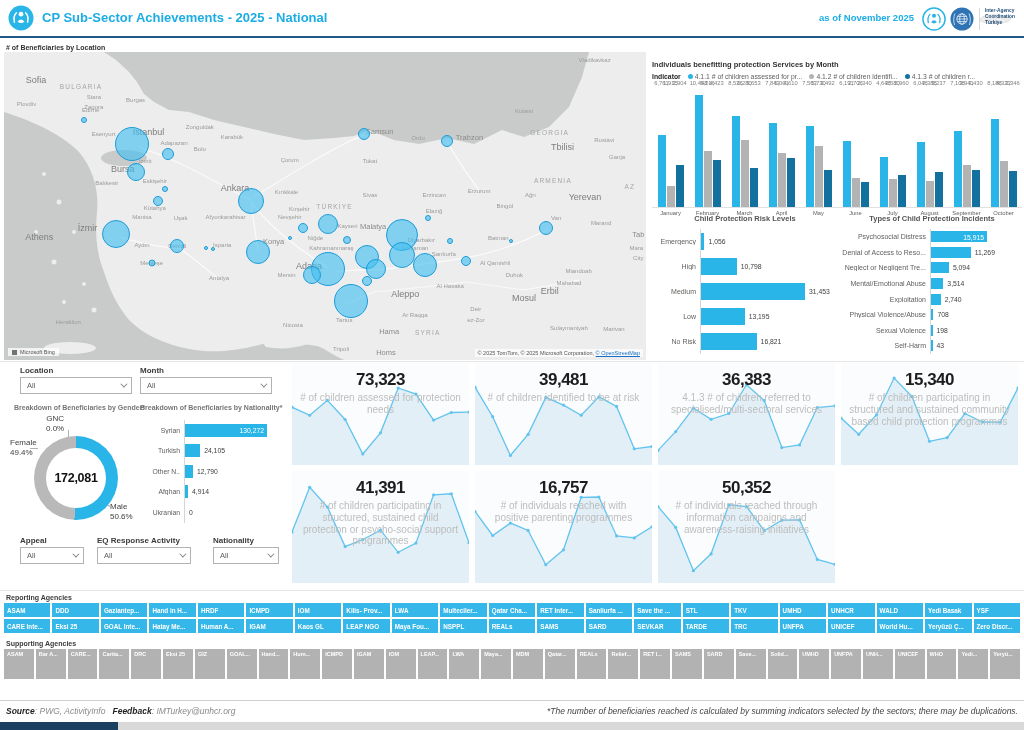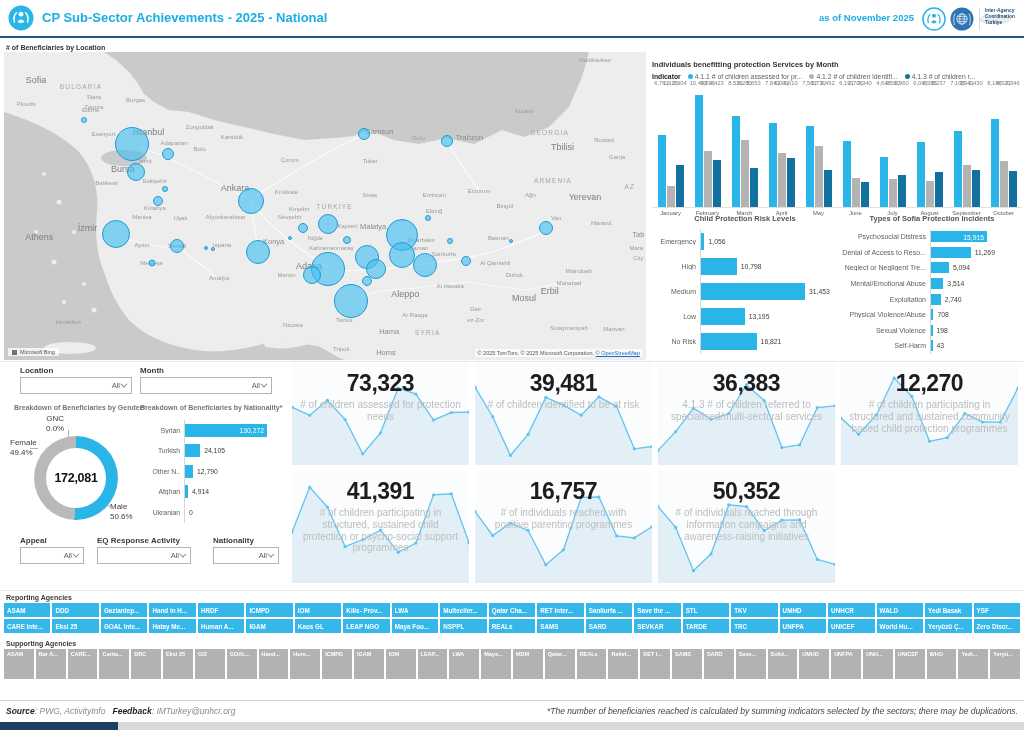--- a/index.html
+++ b/index.html
@@ -54,42 +54,42 @@
   .hpanel .htitle { text-align:center; font-size:7.5px; font-weight:bold; color:#555; margin-bottom:6px; }
   .hrow { display:flex; align-items:center; }
   .hlabel { text-align:right; font-size:7px; color:#605e5c; padding-right:4px; white-space:nowrap; overflow:hidden; }
   .htrack { border-left:1px solid #d6d6d6; display:flex; align-items:center; position:relative; flex:1; }
   .hbar { background:#29b5e8; position:relative; }
   .hval { font-size:6.8px; color:#404040; margin-left:4px; white-space:nowrap; }
   .hval-in { position:absolute; right:3px; top:50%; transform:translateY(-50%); color:#fff; font-size:6.8px; }
 
   
   .flt-label { position:absolute; font-size:8px; font-weight:bold; color:#3b3b3b; }
-  .dropdown { position:absolute; height:17px; border:1px solid #b3b3b3; background:#fff; display:flex; align-items:center; justify-content:flex-end; padding:0 6px; font-size:7.5px; color:#605e5c; cursor:pointer; }
+  .dropdown { position:absolute; height:17px; border:1px solid #b3b3b3; background:#fff; display:flex; align-items:center; justify-content:space-between; padding:0 6px; font-size:7.5px; color:#605e5c; cursor:pointer; }
   .chev { width:5px; height:5px; border-right:1px solid #808080; border-bottom:1px solid #808080; transform:rotate(45deg) translateY(-2px); }
 
   
   #gender-title { position:absolute; left:14px; top:404px; font-size:7px; font-weight:bold; color:#767676; }
   #donut-wrap { position:absolute; left:10px; top:414px; width:130px; height:124px; }
   #donut { position:absolute; left:24px; top:22px; width:84px; height:84px; border-radius:50%; }
   #donut-hole { position:absolute; left:12px; top:12px; width:60px; height:60px; border-radius:50%; background:#fff; display:flex; align-items:center; justify-content:center; }
   #donut-total { font-size:12.5px; font-weight:bold; color:#111; letter-spacing:-0.3px;text-align:center; }
   .donut-lbl { position:absolute; font-size:8px; color:#404040; line-height:1.2; }
   .leader { position:absolute; background:#b0b0b0; }
 
   
   #nat-title { position:absolute; left:140px; top:404px; font-size:7px; font-weight:bold; color:#767676; }
   #nat-chart { position:absolute; left:142px; top:420px; width:143px; height:104px; }
   #nat-chart .hlabel { width:42px; font-size:6.8px; }
   #nat-chart .hrow { height:20.5px; }
   #nat-chart .hbar { height:13px; }
 
   
   .kpi-card { position:absolute; width:177px; background:#fafcfd; overflow:hidden; }
-  .kpi-num { position:relative; text-align:center; font-size:23px; font-weight:bold; color:#1d1d1d; letter-spacing:-0.5px; margin-top:7px; z-index:2; }
+  .kpi-num { position:relative; text-align:center; font-size:17px; font-weight:bold; color:#1d1d1d; letter-spacing:-0.5px; margin-top:7px; z-index:2; }
   .kpi-cap { position:relative; text-align:center; font-size:10px; color:#bdbdbd; line-height:1.18; padding:2px 8px 0 8px; z-index:2; }
   .kpi-spark { position:absolute; left:0; top:0; width:100%; height:100%; z-index:1; }
 
   
   .divider { position:absolute; left:0; width:1024px; height:1px; background:#e6e6e6; }
   .ag-label { position:absolute; left:6px; font-size:7px; font-weight:bold; color:#3b3b3b; }
   .ag-grid { position:absolute; left:4px; width:1016px; display:grid; gap:2px; }
   .ag-cell { background:#35b7e9; color:#fff; font-size:6.3px; font-weight:bold; padding:4px 2px 3px 3px; white-space:nowrap; overflow:hidden; }
   .ag-cell.gray { background:#b2b2b2; font-size:5.5px; padding-top:2px; height:30px; }
 
@@ -556,21 +556,21 @@
           <div class="hlabel" style="width: 48px;">No Risk</div>
           <div class="htrack" style="height: 100%;">
             <div class="hbar" style="width: 55.619px; height: 17px;"></div>
             <span class="hval">16,821</span>
           </div>
         </div>
       </div>
   </div>
 
   <div id="incidents-panel" class="hpanel">
-    <div class="htitle">Types of Sofia Protection Incidents</div>
+    <div class="htitle">Types of Child Protection Incidents</div>
     <div id="incidents-chart">
         <div class="hrow" style="height: 15.6px;">
           <div class="hlabel" style="width: 88px;">Psychosocial Distress</div>
           <div class="htrack" style="height: 100%;">
             <div class="hbar" style="width: 56px; height: 11px;">
               <span class="hval-in">15,915</span>
             </div>
           </div>
         </div>
         <div class="hrow" style="height: 15.6px;">
@@ -785,21 +785,21 @@
           <circle cx="35.4" cy="52.0" r="1.6" fill="#62c4ee"></circle>
           <circle cx="53.1" cy="15.0" r="1.6" fill="#62c4ee"></circle>
           <circle cx="70.8" cy="33.3" r="1.6" fill="#62c4ee"></circle>
           <circle cx="88.5" cy="78.3" r="1.6" fill="#62c4ee"></circle>
           <circle cx="106.2" cy="74.6" r="1.6" fill="#62c4ee"></circle>
           <circle cx="123.9" cy="50.5" r="1.6" fill="#62c4ee"></circle>
           <circle cx="141.6" cy="59.0" r="1.6" fill="#62c4ee"></circle>
           <circle cx="159.3" cy="59.1" r="1.6" fill="#62c4ee"></circle>
           <circle cx="177.0" cy="25.0" r="1.6" fill="#62c4ee"></circle>
         </svg>
-        <div class="kpi-num">12,270</div>
+        <div class="kpi-num">15,340</div>
         <div class="kpi-cap"># of children participating in structured and sustained community based child protection programmes</div>
       </div>
       <div class="kpi-card" style="left: 292px; top: 471px; width: 177px; height: 112px;">
         <svg class="kpi-spark" viewBox="0 0 177 112" preserveAspectRatio="none">
           <path d="M0,112 L0.0,61.1 L17.7,16.3 L35.4,36.0 L53.1,75.6 L70.8,68.5 L88.5,59.2 L106.2,81.3 L123.9,72.1 L141.6,23.8 L159.3,22.8 L177.0,71.7 L177,112 Z" fill="#e3eff7"></path>
           <polyline points="0.0,61.1 17.7,16.3 35.4,36.0 53.1,75.6 70.8,68.5 88.5,59.2 106.2,81.3 123.9,72.1 141.6,23.8 159.3,22.8 177.0,71.7" fill="none" stroke="#62c4ee" stroke-width="1.3"></polyline>
           <circle cx="0.0" cy="61.1" r="1.6" fill="#62c4ee"></circle>
           <circle cx="17.7" cy="16.3" r="1.6" fill="#62c4ee"></circle>
           <circle cx="35.4" cy="36.0" r="1.6" fill="#62c4ee"></circle>
           <circle cx="53.1" cy="75.6" r="1.6" fill="#62c4ee"></circle>

